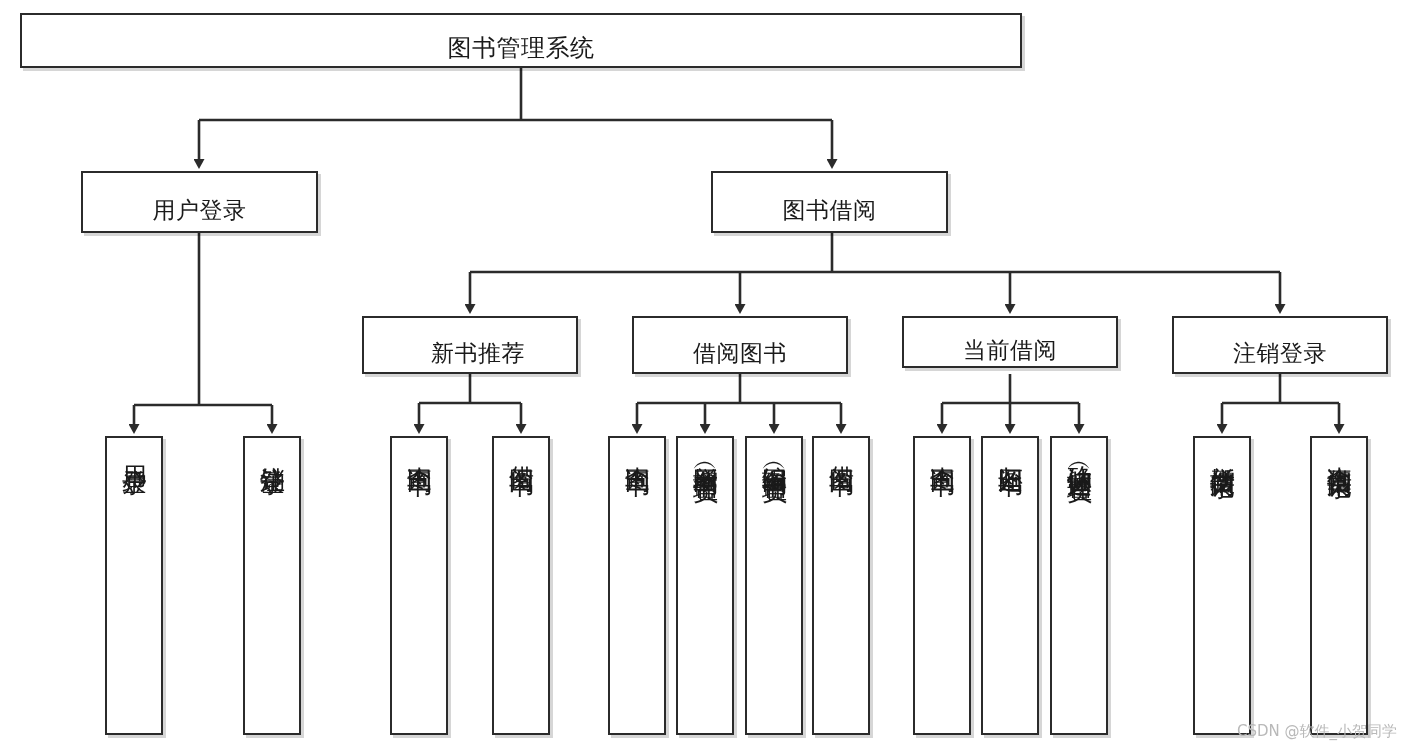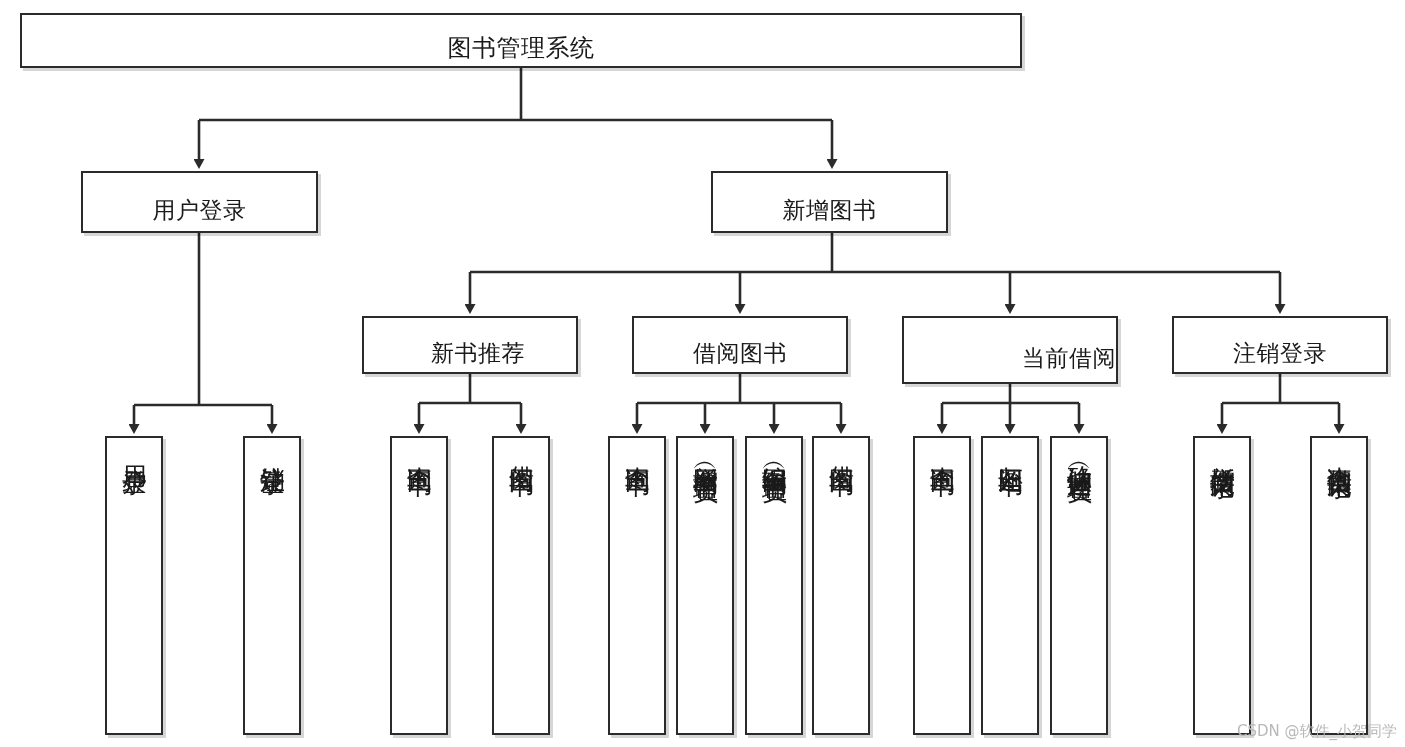--- a/index.html
+++ b/index.html
@@ -131,32 +131,32 @@
 
   <div class="node h-node root" style="left:20px; top:13px; width:1002px; height:55px;">
     <span class="node-label">图书管理系统</span>
   </div>
 
   <div class="node h-node" style="left:81px; top:171px; width:237px; height:62px;">
     <span class="node-label">用户登录</span>
   </div>
 
   <div class="node h-node" style="left:711px; top:171px; width:237px; height:62px;">
-    <span class="node-label">新增图书</span>
+    <span class="node-label">图书借阅</span>
   </div>
 
   <div class="node h-node" style="left:362px; top:316px; width:216px; height:58px;padding-left:16px;">
     <span class="node-label">新书推荐</span>
   </div>
 
   <div class="node h-node" style="left:632px; top:316px; width:216px; height:58px;">
     <span class="node-label">借阅图书</span>
   </div>
 
-  <div class="node h-node" style="left:902px; top:316px; width:216px; height:68px;justify-content:flex-end;">
+  <div class="node h-node" style="left:902px; top:316px; width:216px; height:52px;">
     <span class="node-label">当前借阅</span>
   </div>
 
   <div class="node h-node" style="left:1172px; top:316px; width:216px; height:58px;">
     <span class="node-label">注销登录</span>
   </div>
 
   <div class="node leaf" style="left:105px; top:436px; width:58px; height:299px;">
     <span class="node-label">用户登录</span>
   </div>

